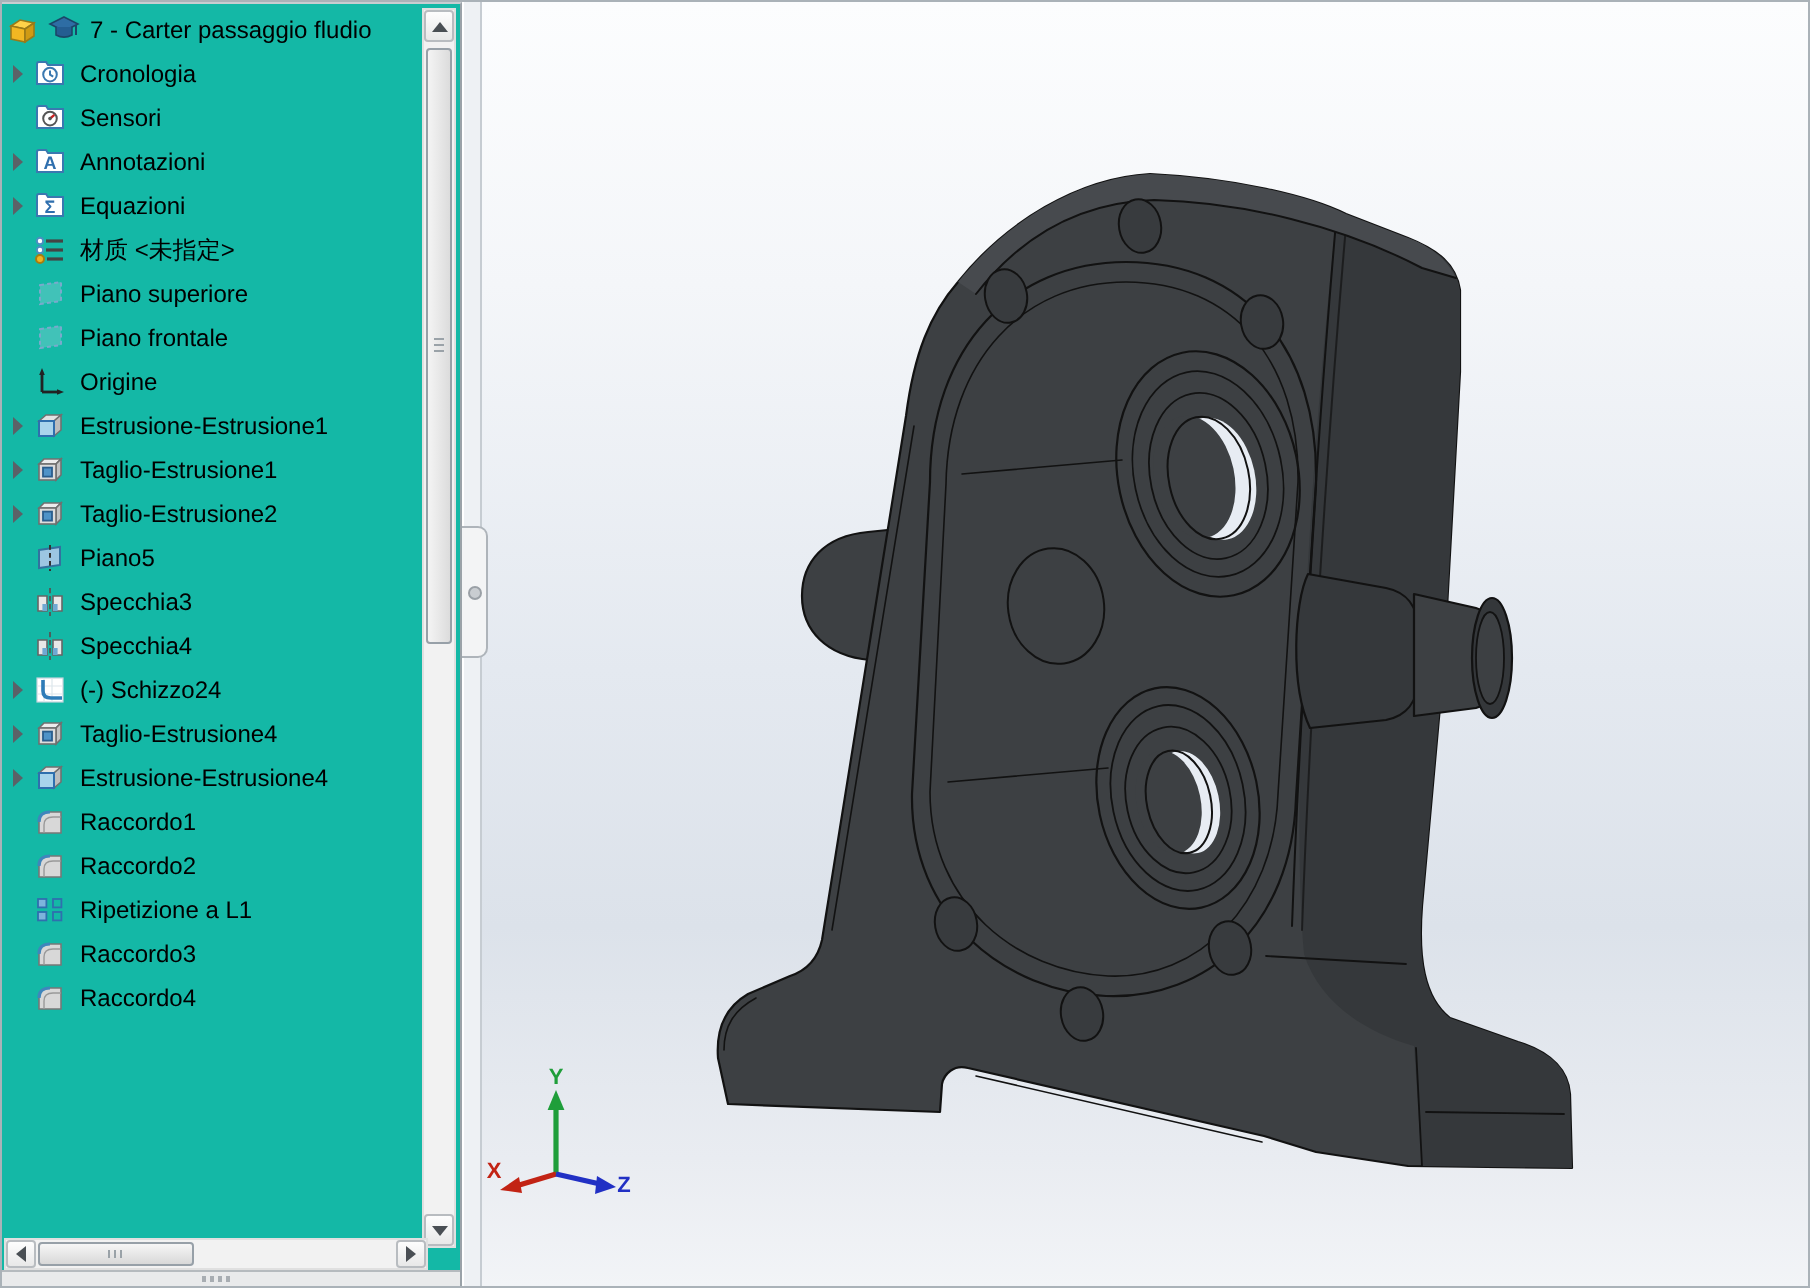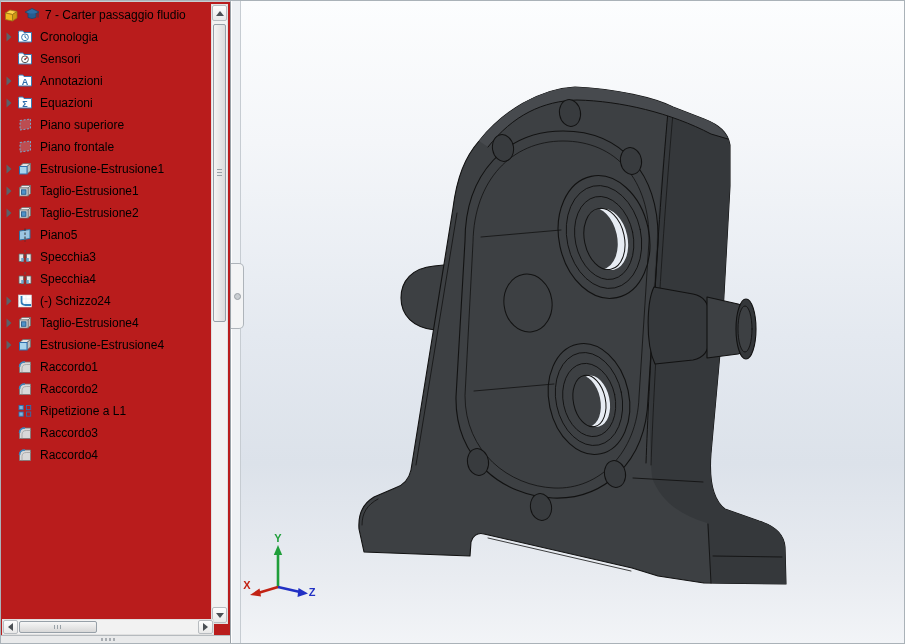--- a/index.html
+++ b/index.html
@@ -5,21 +5,21 @@
   html,body{margin:0;padding:0;background:#d4d4d4;}
   *{box-sizing:border-box;}
   .app{
     position:relative;width:905px;height:644px;overflow:hidden;
     font-family:"Liberation Sans",sans-serif;background:#fff;
     border:1px solid #aab2b8;
   }
   
   .tree-panel{
     position:absolute;left:0;top:0;bottom:0;width:230px;
-    background:#b91c1c;border-right:1px solid #9aa2a8;border-top:1px solid #c8cdd1;
+    background:#14b8a6;border-right:1px solid #9aa2a8;border-top:1px solid #c8cdd1;
   }
   .tree-rows{position:absolute;left:0;top:2px;width:209px;overflow:hidden;}
   .trow{
     position:relative;height:22px;display:flex;align-items:center;
     white-space:nowrap;color:#000;font-size:12px;cursor:default;
   }
   .trow .arrowbox{width:16px;flex:0 0 16px;display:flex;justify-content:center;align-items:center;}
   .trow .ticon{width:17px;height:16px;flex:0 0 17px;margin-right:5px;display:inline-block;}
   .trow .ticon svg{width:16px;height:16px;display:block;}
   .trow .lbl{padding-left:1px;}
@@ -168,33 +168,59 @@
               <path d="M1.5,4.5 L1.5,13 L14.5,13 L14.5,3.5 L7,3.5 L6,2 L2.5,2 Q1.5,2 1.5,3 Z" fill="#ffffff" stroke="#3a78b0" stroke-width="1"></path>
               <text x="8" y="11.6" font-size="9" font-weight="bold" fill="#2f6fae" text-anchor="middle" font-family="Liberation Sans,sans-serif">Σ</text>
             </svg>
           </span>
           <span class="lbl">Equazioni</span>
         </div>
         <div class="trow">
           <span class="arrowbox"></span>
           <span class="ticon">
             <svg viewBox="0 0 16 16">
+              <circle cx="3" cy="3.5" r="1.6" fill="#fff" stroke="#4a8ec2"></circle>
+              <line x1="6" y1="3.5" x2="14.5" y2="3.5" stroke="#444" stroke-width="1.6"></line>
+              <circle cx="3" cy="8" r="1.6" fill="#fff" stroke="#4a8ec2"></circle>
+              <line x1="6" y1="8" x2="14.5" y2="8" stroke="#444" stroke-width="1.6"></line>
+              <circle cx="3" cy="12.5" r="2" fill="#f0b422" stroke="#a87c0e"></circle>
+              <line x1="6.5" y1="12.5" x2="14.5" y2="12.5" stroke="#444" stroke-width="1.6"></line>
+            </svg>
+          </span>
+          <span class="lbl">材质 &lt;未指定&gt;</span>
+        </div>
+        <div class="trow">
+          <span class="arrowbox"></span>
+          <span class="ticon">
+            <svg viewBox="0 0 16 16">
               <polygon points="3,3.5 13.5,2 13.5,11.5 3,13" fill="rgba(200,225,240,0.25)" stroke="#7aa9cc" stroke-width="1" stroke-dasharray="2,1.6"></polygon>
             </svg>
           </span>
           <span class="lbl">Piano superiore</span>
         </div>
         <div class="trow">
           <span class="arrowbox"></span>
           <span class="ticon">
             <svg viewBox="0 0 16 16">
               <polygon points="3,3.5 13.5,2 13.5,11.5 3,13" fill="rgba(200,225,240,0.25)" stroke="#7aa9cc" stroke-width="1" stroke-dasharray="2,1.6"></polygon>
             </svg>
           </span>
           <span class="lbl">Piano frontale</span>
+        </div>
+        <div class="trow">
+          <span class="arrowbox"></span>
+          <span class="ticon">
+            <svg viewBox="0 0 16 16">
+              <line x1="4" y1="13" x2="4" y2="3.5" stroke="#222" stroke-width="1.4"></line>
+              <polygon points="4,1 2.6,4.5 5.4,4.5" fill="#222"></polygon>
+              <line x1="4" y1="13" x2="12.5" y2="13" stroke="#222" stroke-width="1.4"></line>
+              <polygon points="15,13 11.5,11.6 11.5,14.4" fill="#222"></polygon>
+            </svg>
+          </span>
+          <span class="lbl">Origine</span>
         </div>
         <div class="trow">
           <span class="arrowbox">
             <svg viewBox="0 0 8 12" width="8" height="12">
               <polygon points="1.5,1.5 6.5,6 1.5,10.5" fill="#5b6167"></polygon>
             </svg>
           </span>
           <span class="ticon">
             <svg viewBox="0 0 16 16">
               <polygon points="2.5,5.5 6,2.5 13.5,2.5 10,5.5" fill="#e3e3e3" stroke="#707070" stroke-width="0.8"></polygon>

